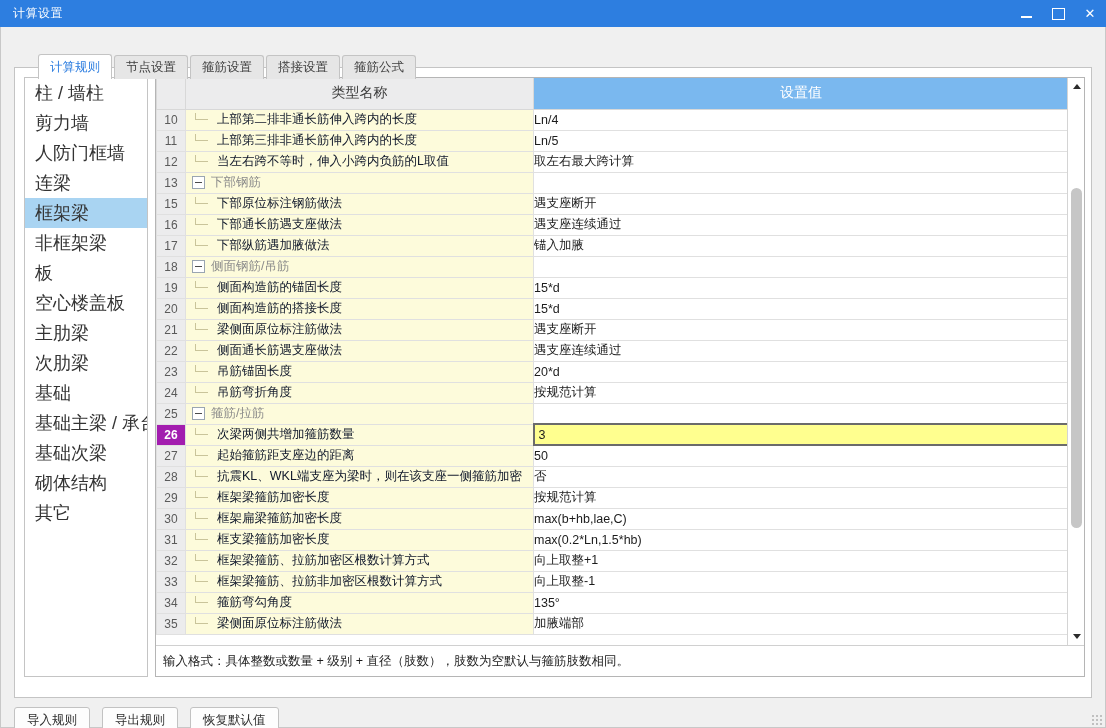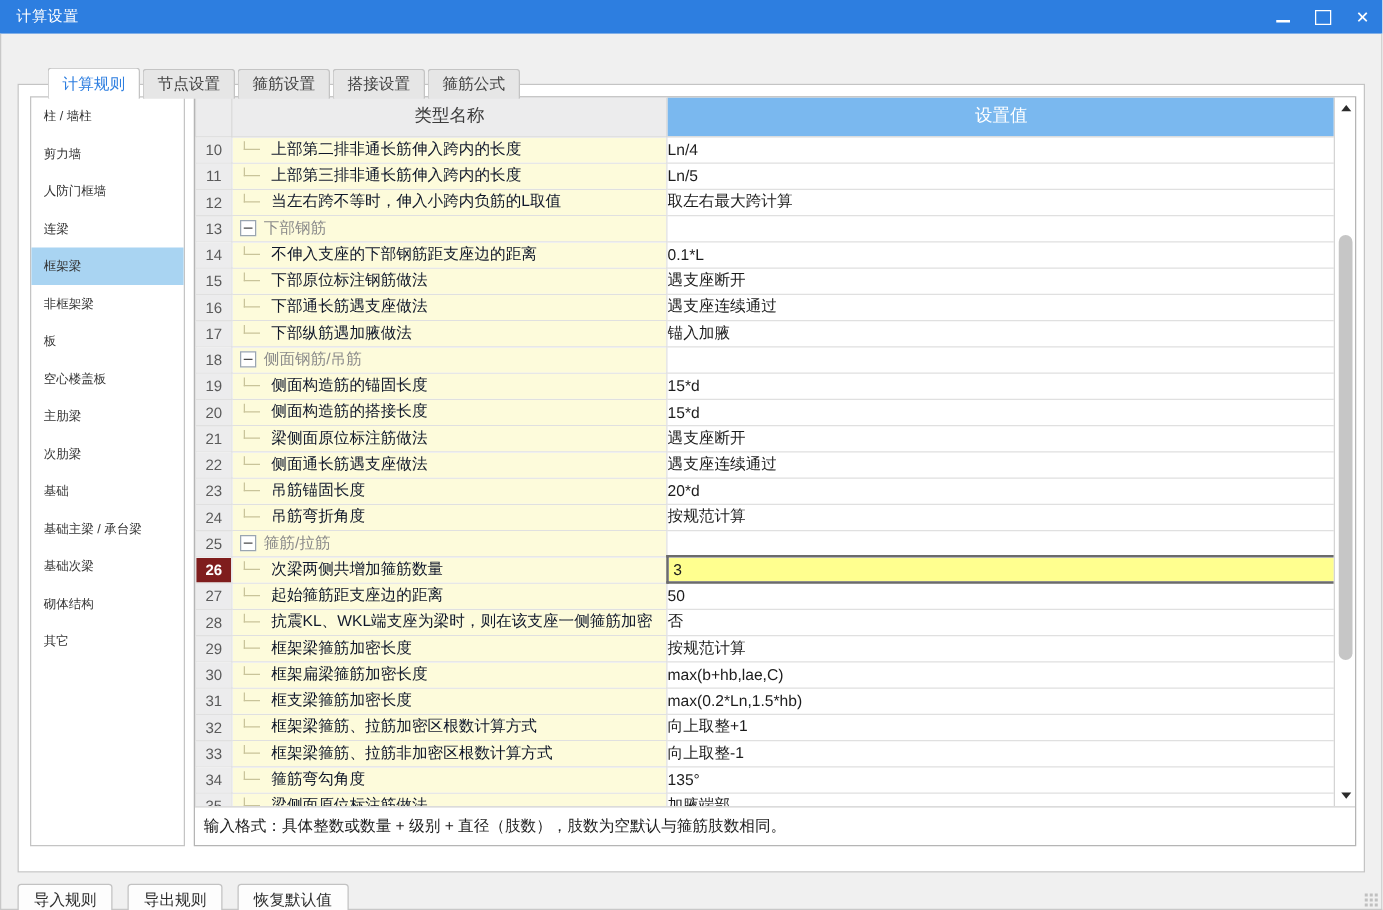--- a/index.html
+++ b/index.html
@@ -102,21 +102,21 @@
     width: 124px;
     height: 600px;
     background: #ffffff;
     border: 1px solid #c4c4c4;
     overflow: hidden;
   }
   .side-item {
     height: 30px;
     display: flex; align-items: center;
     padding-left: 10px;
-    font-size: 10px;
+    font-size: 18px;
     color: #333333;
     white-space: nowrap;
   }
   .side-item.selected {
     background: #a9d4f2;
   }
 
   
   #grid-wrap {
     position: absolute;
@@ -166,21 +166,21 @@
     white-space: nowrap;
   }
   td.num {
     background: #ececed;
     color: #5a5a5a;
     text-align: center;
     font-size: 12px;
     border-right: 1px solid #d3d3d3;
   }
   td.num.sel {
-    background: #7f1d1d;
+    background: #a21caf;
     color: #ffffff;
     font-weight: bold;
   }
   td.name {
     background: #fdfbdb;
     color: #1f1f1f;
     padding-left: 0;
     position: relative;
   }
   td.name .cellin {
@@ -444,30 +444,20 @@
                 <td class="num">13</td>
                 <td class="name">
                   <div class="cellin">
                     <span class="twisty"></span>
                     <span class="grp-label">下部钢筋</span>
                   </div>
                 </td>
                 <td class="val grpval"></td>
               </tr>
               <tr>
-                <td class="num">14</td>
-                <td class="name">
-                  <div class="cellin">
-                    <span class="dash"></span>
-                    <span class="leaf-label">不伸入支座的下部钢筋距支座边的距离</span>
-                  </div>
-                </td>
-                <td class="val">0.1*L</td>
-              </tr>
-              <tr>
                 <td class="num">15</td>
                 <td class="name">
                   <div class="cellin">
                     <span class="dash"></span>
                     <span class="leaf-label">下部原位标注钢筋做法</span>
                   </div>
                 </td>
                 <td class="val">遇支座断开</td>
               </tr>
               <tr>

